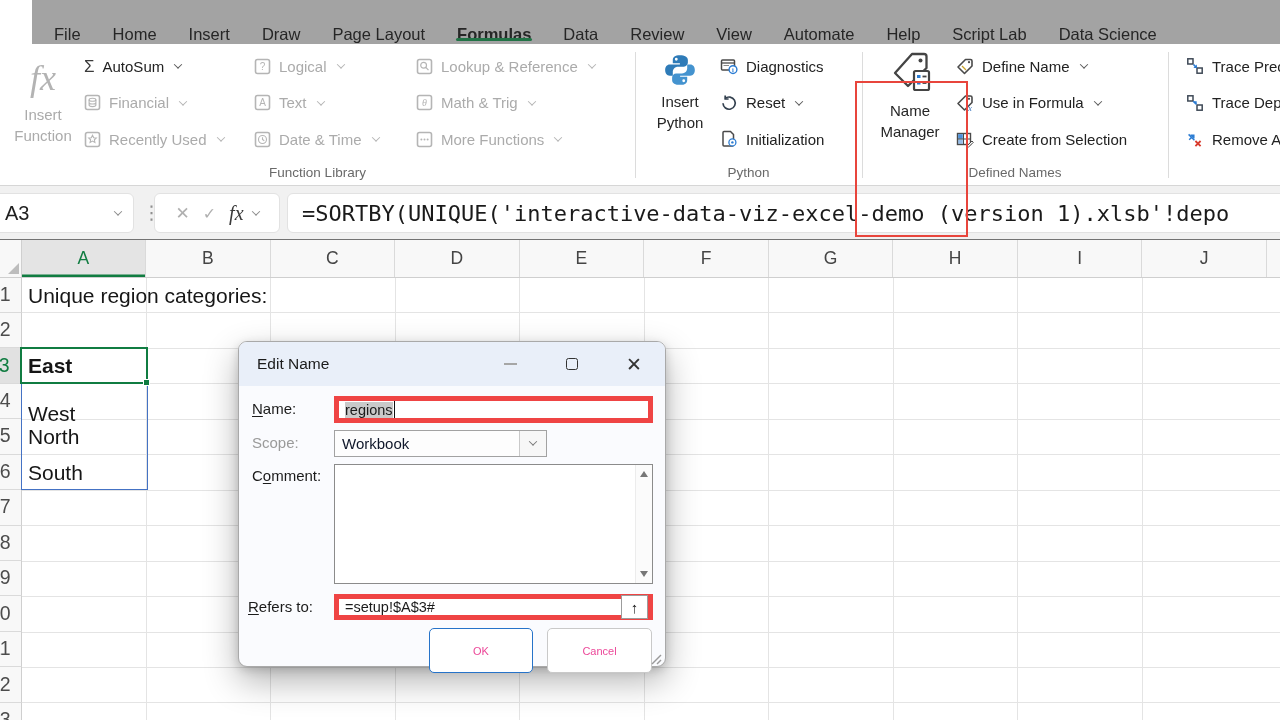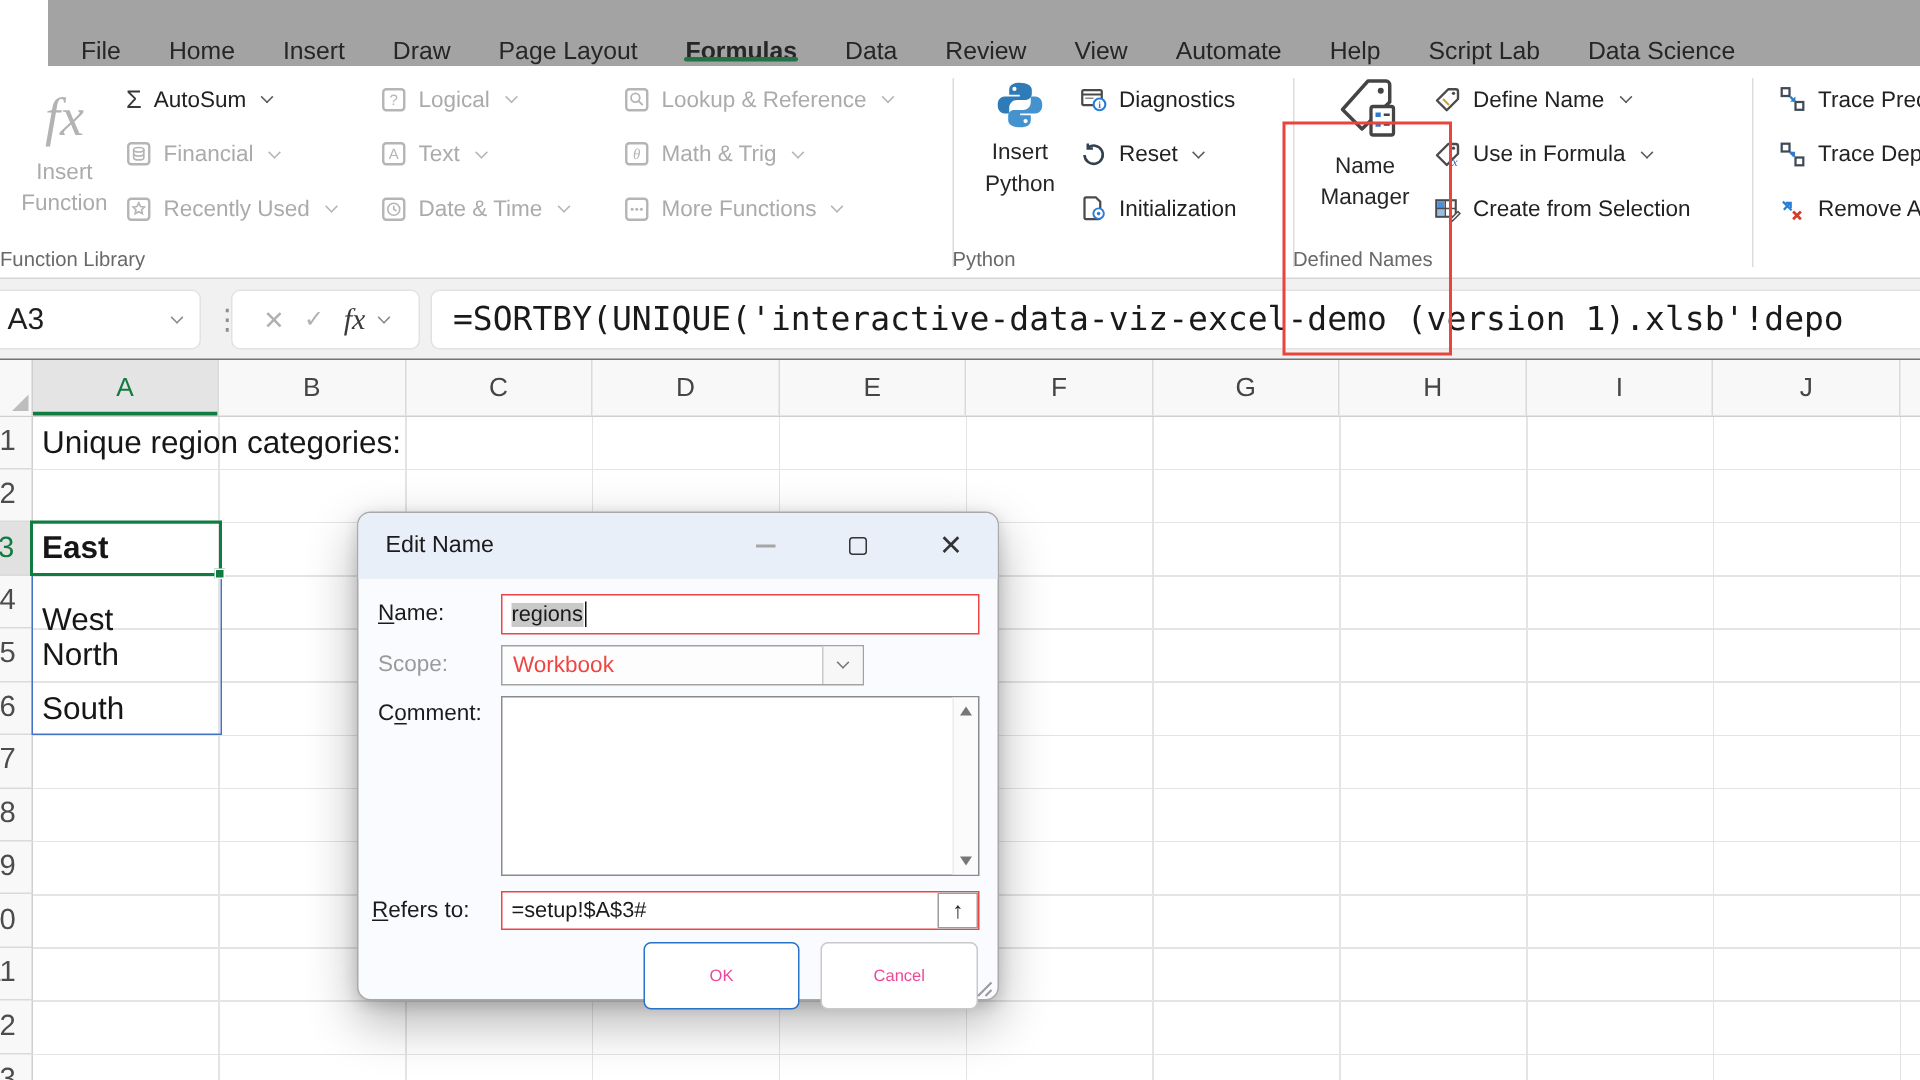--- a/index.html
+++ b/index.html
@@ -11,21 +11,21 @@
   .menubar { height:44px; display:flex; align-items:flex-end; padding-left:6px; background:#a3a3a3;margin-left:32px; }
   .mtab { padding:0 16px; display:flex; align-items:center; font-size:16.5px; color:#262626;
     position:relative; white-space:nowrap; }
   .mtab.active { font-weight:700; }
   .mtab.active::after { content:""; position:absolute; left:15px; right:15px; bottom:3px;
     height:3.5px; background:var(--tab-underline,#217346); border-radius:2px; }
 
   
   .ribbon { position:relative; height:142px; background:#fff; border-bottom:1px solid #d6d6d6; }
   .vsep { position:absolute; top:8px; height:126px; width:1px; background:#dcdcdc; }
-  .glabel { position:absolute; bottom:5px; font-size:13.5px; color:#696969; }
+  .glabel { position:absolute; bottom:5px; text-align:center; font-size:13.5px; color:#696969; }
   .bigbtn { position:absolute; display:flex; flex-direction:column; align-items:center; }
   .bigbtn .bl { font-size:15px; line-height:21px; color:#262626; }
   .bigbtn.disabled .bl { color:#ababab; }
   .fx-big { font-family:"Liberation Serif", serif; font-style:italic; font-size:36px;
     color:#b3b3b3; line-height:52px; }
   .scol { position:absolute; display:flex; flex-direction:column; }
   .sitem { display:flex; align-items:center; height:36.6px; font-size:15px; color:#ababab;
     gap:8px; white-space:nowrap; }
   .sitem.on { color:#222; }
   .sigma { font-size:17px; color:#3a3a3a; line-height:1; }
@@ -91,27 +91,27 @@
   .dtitle { height:44px; background:#e9eff9; border-radius:8px 8px 0 0; display:flex;
     align-items:center; padding-left:18px; font-size:15.5px; }
   .dctrl { margin-left:auto; display:flex; height:100%; }
   .dctrl > span { width:62px; display:flex; align-items:center; justify-content:center; }
   .dmin i { display:block; width:13px; height:2px; background:#a6a6a6; }
   .dmax i { display:block; width:12px; height:12px; border:1.7px solid #333; border-radius:2.5px; }
   .dclose { font-size:19px; color:#333; }
   .dbody { position:relative; height:282px; }
   .dlab { position:absolute; left:13px; font-size:15px; }
   .l-name{top:14px;} .l-scope{top:48px;color:#9a9a9a;} .l-comment{top:81px;} .l-refers{top:212px;left:9px;}
-  .din { position:absolute; background:#fff; border:1px solid #ef4444; display:flex;
+  .din { position:absolute; background:#fff; border:5px solid #ef4444; display:flex;
     align-items:center; padding:0 6px; font-size:14.5px; }
   .i-name { left:95px; top:10px; width:319px; height:27px; }
   .sel { background:#c9c9c9; }
   .caret { width:1.4px; height:17px; background:#111; margin-left:1px; }
-  .dselect { position:absolute; left:95px; top:44px; width:242px; height:27px; background:#fdfdfd;
-    border:1px solid #a2a2a2; color:#ef4444; display:flex; align-items:center; padding-left:7px;
+  .dselect { position:absolute; left:95px; top:44px; width:213px; height:27px; background:#fdfdfd;
+    border:1px solid #a2a2a2; color:#0f172a; display:flex; align-items:center; padding-left:7px;
     font-size:15px; }
   .selbtn { margin-left:auto; width:27px; align-self:stretch; border-left:1px solid #c9c9c9;
     background:#f7f7f7; display:flex; align-items:center; justify-content:center; }
   .selbtn .chev { border-color:#7a7a7a; margin:0 0 2px 0; }
   .dcomment { position:absolute; left:95px; top:78px; width:319px; height:120px; background:#fff;
     border:1px solid #8b8b8b; }
   .sbar { position:absolute; right:0; top:0; bottom:0; width:17px; background:#fbfbfb;
     border-left:1px solid #ececec; }
   .arr { position:absolute; left:50%; transform:translateX(-50%); width:0; height:0;
     border-left:4.5px solid transparent; border-right:4.5px solid transparent; }

